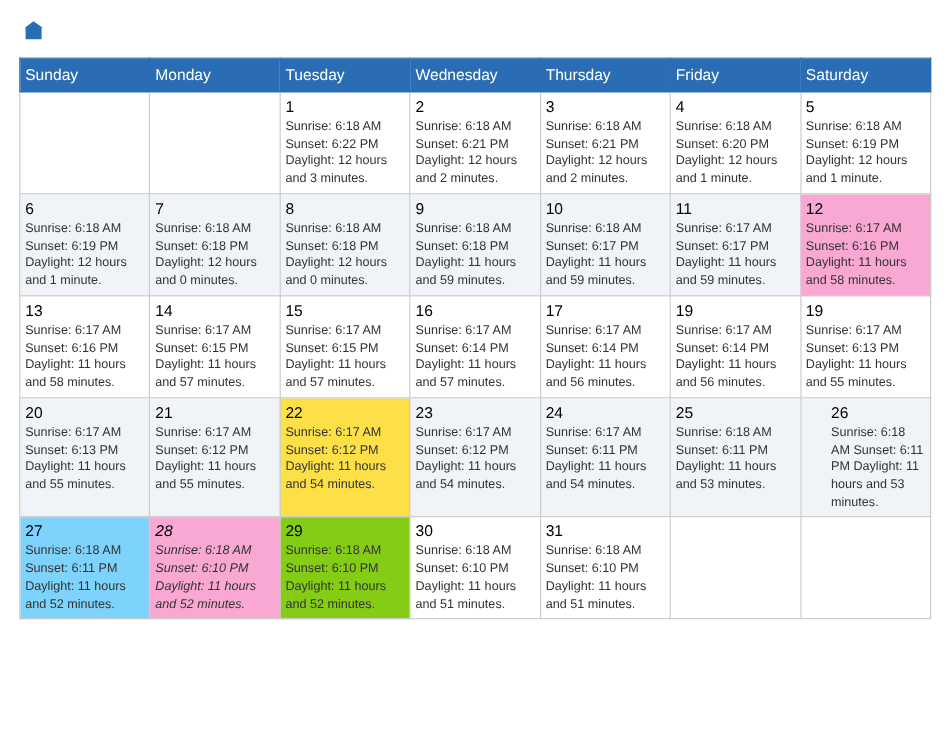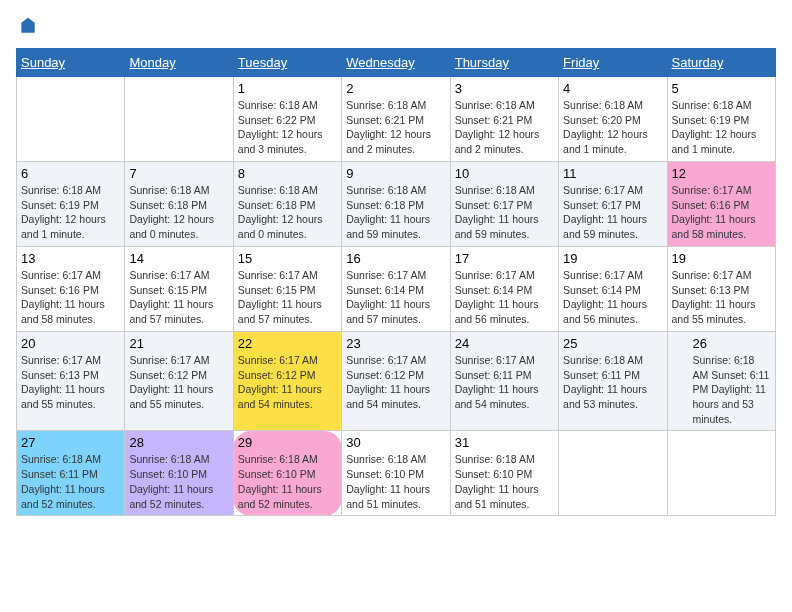--- a/index.html
+++ b/index.html
@@ -85,21 +85,20 @@
       background: #f9f9f9;
     }
     tr:nth-child(even) td {
       background-color: #f5f5f5;
     }
     tr:nth-child(odd) td {
       background-color: #fff;
     }
     .calendar thead tr th {
       background-color: #2a6db5;
-      text-decoration: underline;
     }
   </style>
 </head>
 <body>
 
 <div class="header">
   <div class="logo">
     <svg class="logo-icon" viewBox="0 0 24 24" xmlns="http://www.w3.org/2000/svg">
       <path d="M12 2 L20 8 L20 20 L4 20 L4 8 Z" fill="#2a6db5"></path>
       <path d="M12 2 L22 10 L20 8 Z" fill="#1a5a9a"></path>
@@ -294,27 +293,27 @@
 Daylight: 11 hours and 53 minutes.</div>
         </td>
       </tr>
       <tr>
         <td style="background-color: #7dd3fc;">
           <span class="day-num">27</span>
           <div class="day-info">Sunrise: 6:18 AM
 Sunset: 6:11 PM
 Daylight: 11 hours and 52 minutes.</div>
         </td>
-        <td style="background-color: #c4b5fd;">
+        <td style="background-color: #f9a8d4; font-style: italic;">
           <span class="day-num">28</span>
           <div class="day-info">Sunrise: 6:18 AM
 Sunset: 6:10 PM
 Daylight: 11 hours and 52 minutes.</div>
         </td>
-        <td style="background-color: #f9a8d4; border-radius: 18px;">
+        <td style="background-color: #84cc16;">
           <span class="day-num">29</span>
           <div class="day-info">Sunrise: 6:18 AM
 Sunset: 6:10 PM
 Daylight: 11 hours and 52 minutes.</div>
         </td>
         <td style="background-color: rgb(255, 255, 255);">
           <span class="day-num">30</span>
           <div class="day-info">Sunrise: 6:18 AM
 Sunset: 6:10 PM
 Daylight: 11 hours and 51 minutes.</div>

